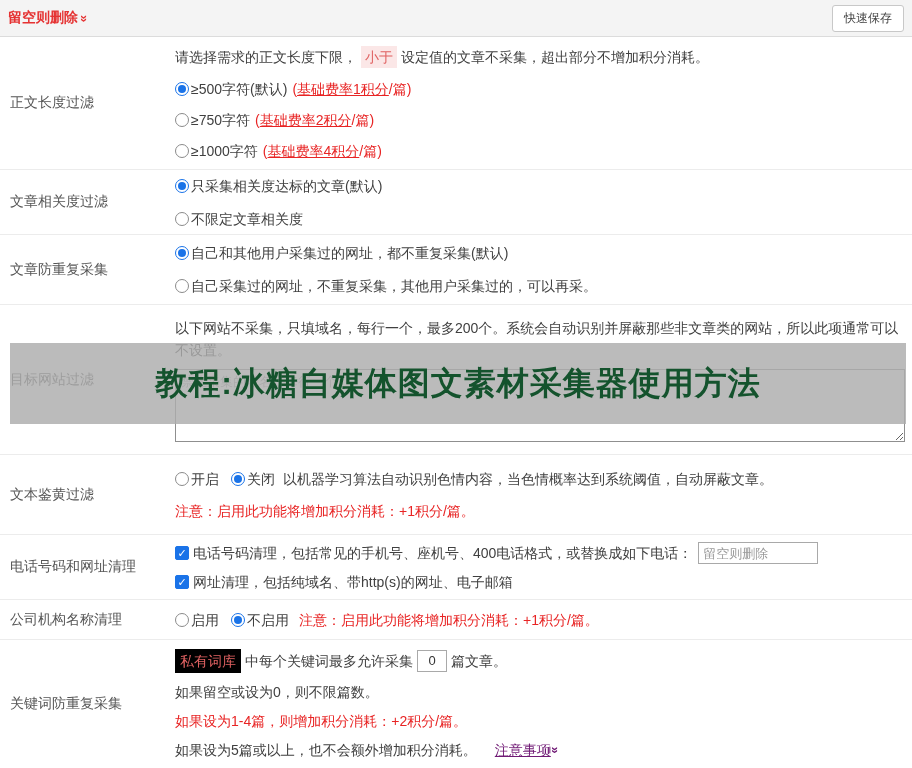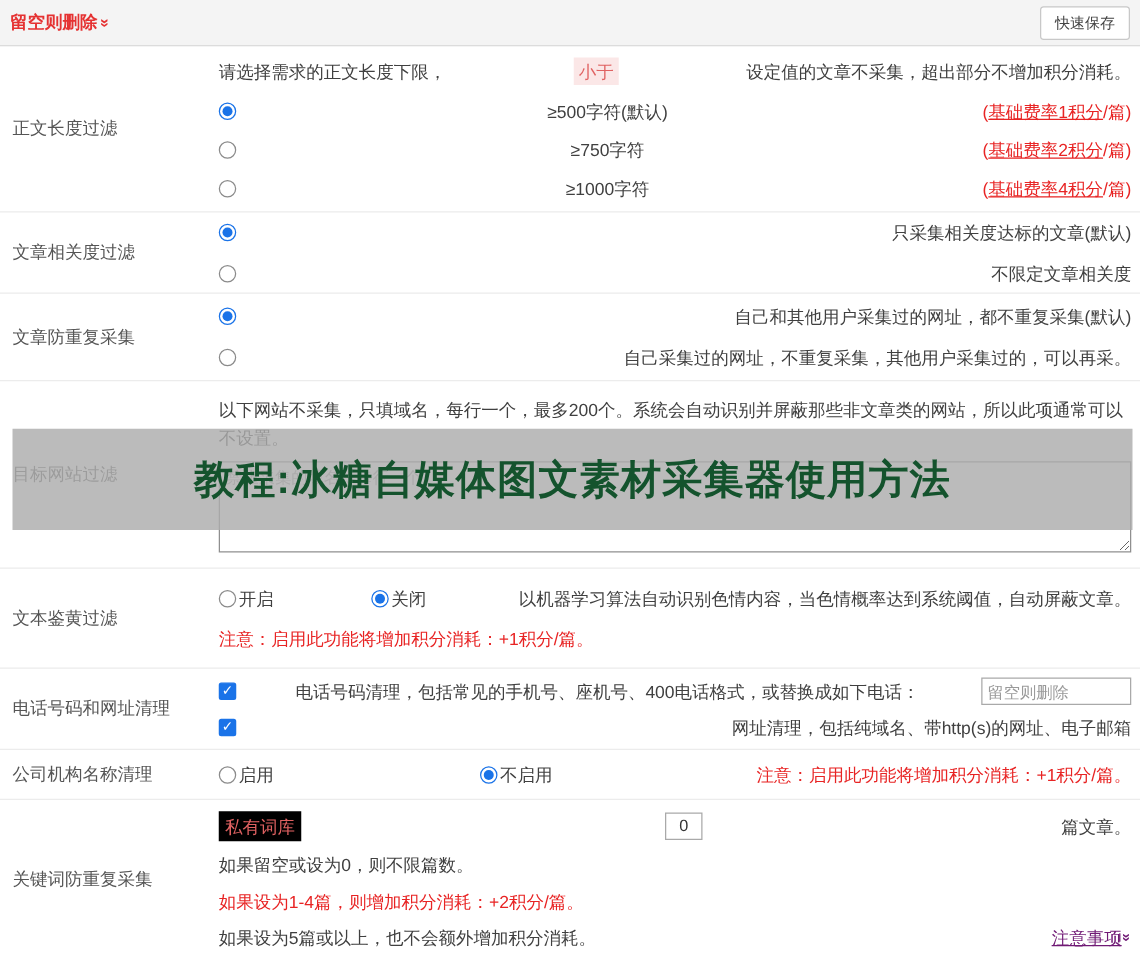--- a/index.html
+++ b/index.html
@@ -23,21 +23,21 @@
   
   .row{display:flex;border-bottom:1px solid #ececec;box-sizing:border-box;}
   .row-label{
     width:175px;flex-shrink:0;box-sizing:border-box;padding-left:10px;
     display:flex;align-items:center;color:#555;
   }
   .row-content{
     flex:1;display:flex;flex-direction:column;justify-content:center;
     padding-right:7px;min-width:0;
   }
-  .line{display:flex;align-items:center;line-height:20px;flex-wrap:nowrap;justify-content:space-between;}
+  .line{display:flex;align-items:center;line-height:20px;flex-wrap:nowrap;}
   .r1{height:133px;} .r1 .row-content{gap:11px;}
   .r2{height:65px;}  .r2 .row-content{gap:13px;}
   .r3{height:70px;}  .r3 .row-content{gap:13px;}
   .r4{height:150px;} .r4 .row-content{gap:8px;}
   .r5{height:80px;}  .r5 .row-content{gap:12px;}
   .r6{height:65px;}  .r6 .row-content{gap:8px;}
   .r7{height:40px;}
   .r8{height:128px;border-bottom:none;} .r8 .row-content{gap:9px;}
   
   .radio{
@@ -208,20 +208,21 @@
       <span class="red note-inline">注意：启用此功能将增加积分消耗：+1积分/篇。</span>
     </div>
   </div>
 </div>
 
 <div class="row r8">
   <div class="row-label">关键词防重复采集</div>
   <div class="row-content">
     <div class="line">
       <span class="pink-tag">私有词库</span>
+      <span>中每个关键词最多允许采集</span>
       <input class="text-input num-input" value="0" style="">
       <span>篇文章。</span>
     </div>
     <div class="line">如果留空或设为0，则不限篇数。</div>
     <div class="line red">如果设为1-4篇，则增加积分消耗：+2积分/篇。</div>
     <div class="line">
       <span>如果设为5篇或以上，也不会额外增加积分消耗。</span>
       <span class="blue-link">
         <span>注意事项</span>
         <span class="chev-down">»</span>

